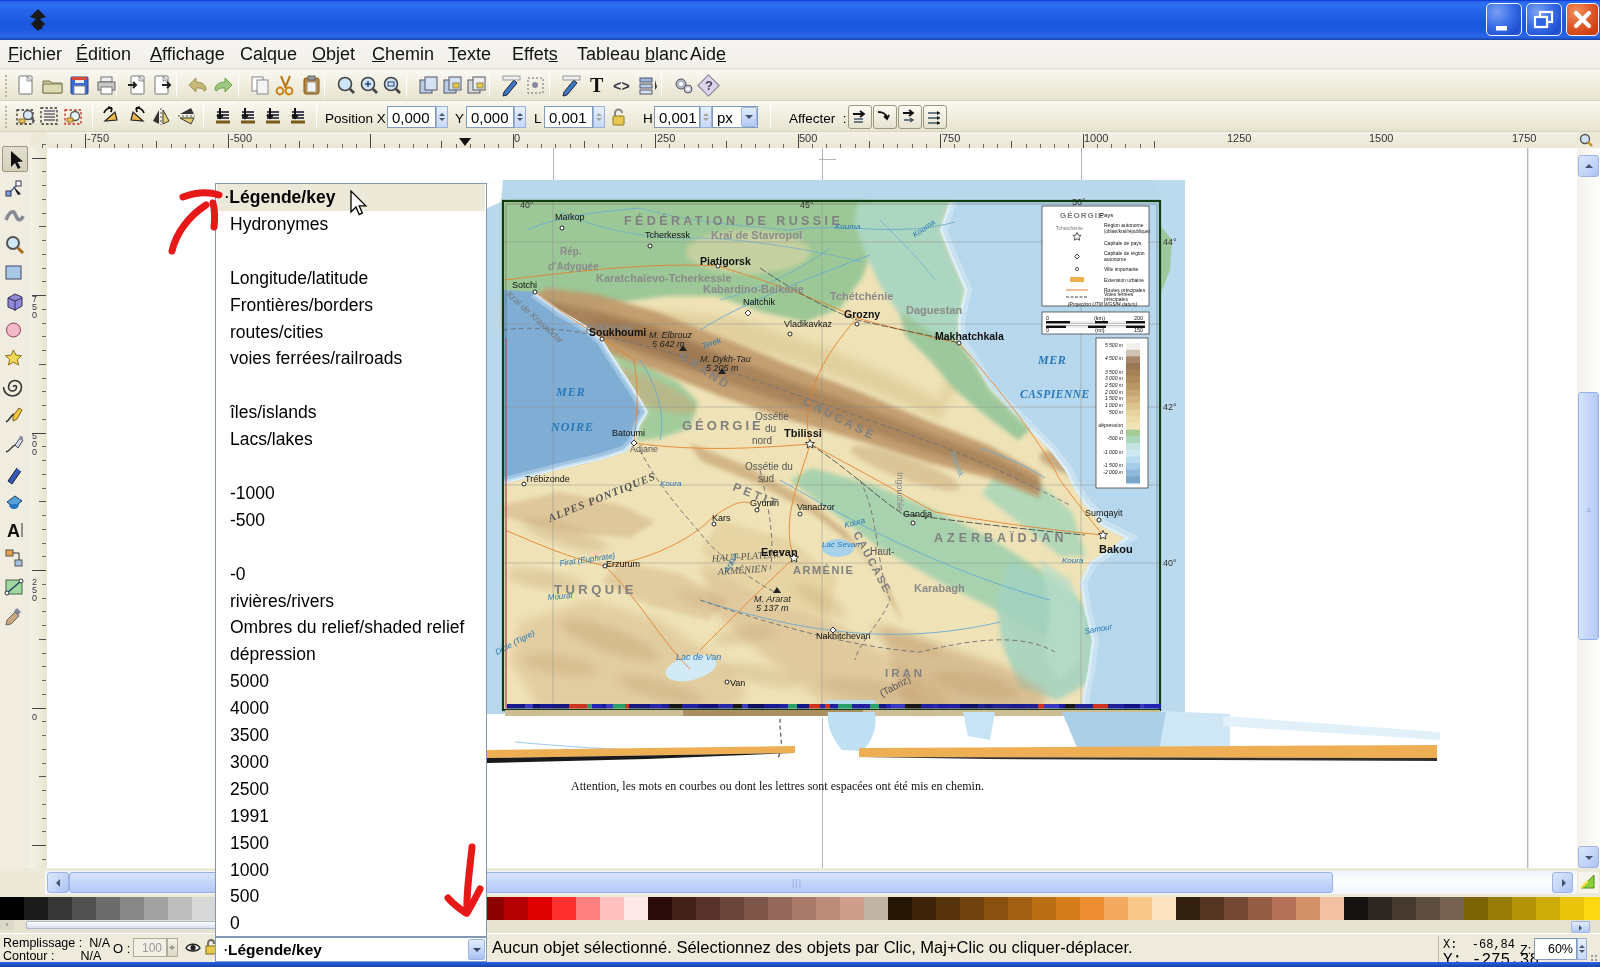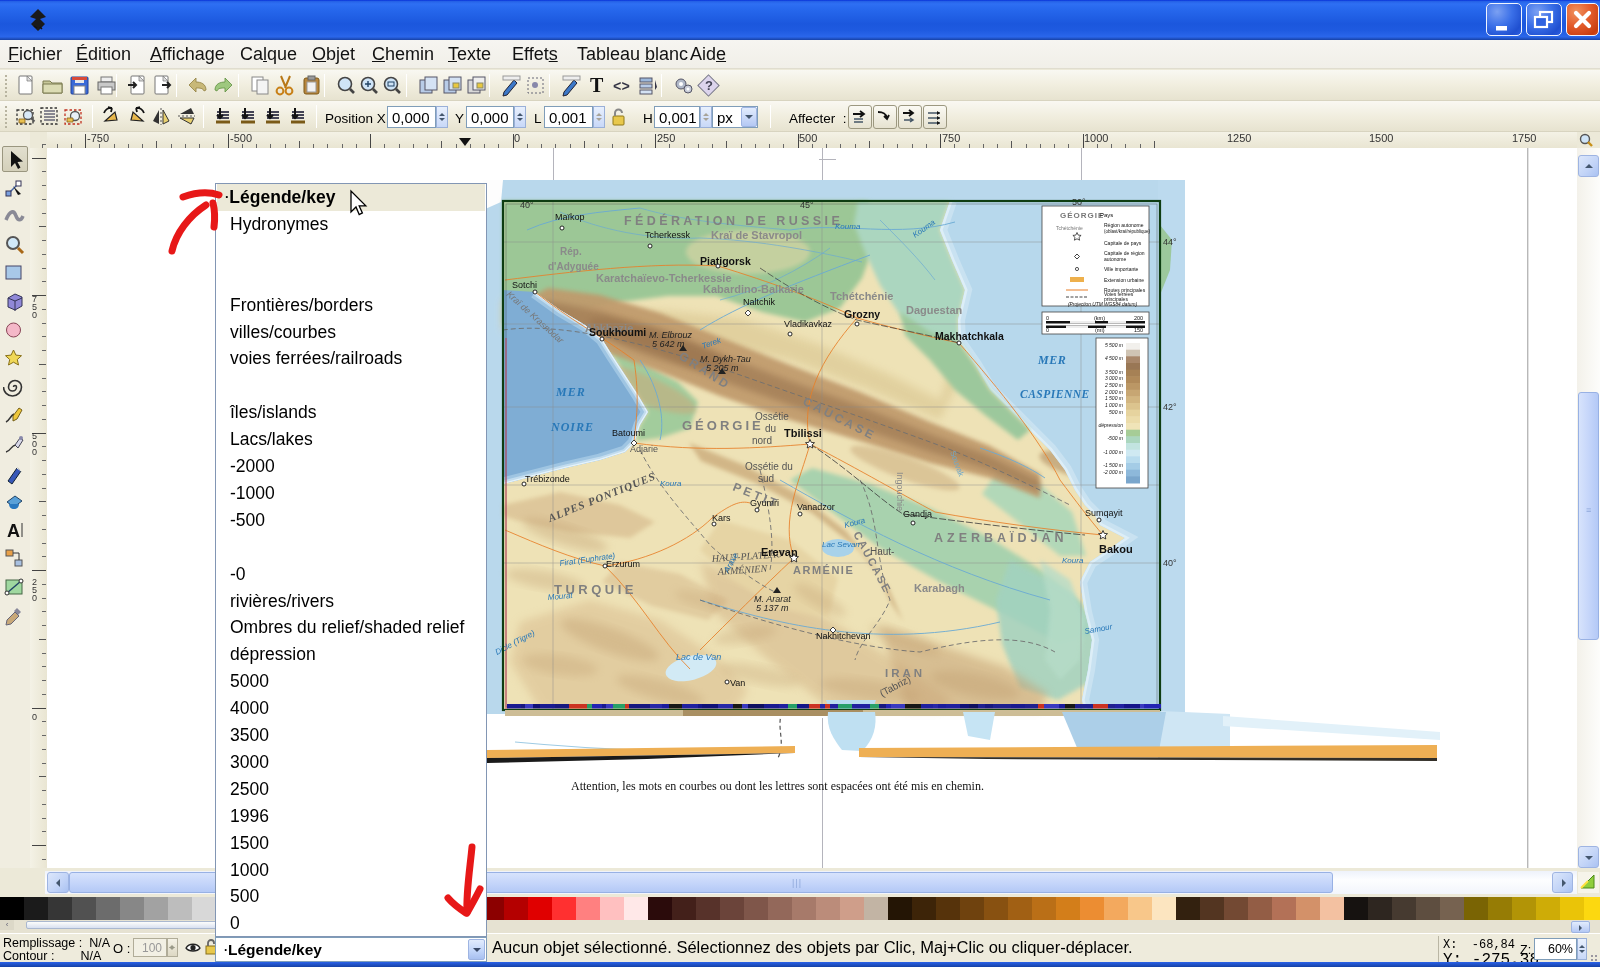--- a/index.html
+++ b/index.html
@@ -935,38 +935,38 @@
       <polygon points="0,10 308,6 308,13 0,18" fill="#eeaf54"></polygon>
       <polygon points="0,18 308,13 160,19 0,23" fill="#1a1a1a"></polygon>
       <polygon points="372,8 950,5 950,18 372,17" fill="#eeaf54"></polygon>
       <polygon points="372,17 950,18 950,21 500,19" fill="#332f28"></polygon>
     </svg>
     <div class="abs" style="left:524px;top:631px;font-family:'Liberation Serif';font-size:12px;color:#111">Attention, les mots en courbes ou dont les lettres sont espacées ont été mis en chemin.</div>
   </div>
 <div class="abs droplist">
     <div class="dli sel" style="top:0.0px"><span style="font-size:13px;vertical-align:2px">·</span>Légende/key</div>
     <div class="dli" style="top:26.9px">Hydronymes</div>
+    <div class="dli" style="top:80.7px">Longitude/latitude</div>
     <div class="dli" style="top:107.6px">Frontières/borders</div>
-    <div class="dli" style="top:134.5px">villes/courbes</div>
+    <div class="dli" style="top:134.5px">routes/cities</div>
     <div class="dli" style="top:161.4px">voies ferrées/railroads</div>
     <div class="dli" style="top:215.2px">îles/islands</div>
     <div class="dli" style="top:242.1px">Lacs/lakes</div>
-    <div class="dli" style="top:269.0px">-2000</div>
     <div class="dli" style="top:295.9px">-1000</div>
     <div class="dli" style="top:322.8px">-500</div>
     <div class="dli" style="top:376.6px">-0</div>
     <div class="dli" style="top:403.5px">rivières/rivers</div>
     <div class="dli" style="top:430.4px">Ombres du relief/shaded relief</div>
     <div class="dli" style="top:457.3px">dépression</div>
     <div class="dli" style="top:484.2px">5000</div>
     <div class="dli" style="top:511.1px">4000</div>
     <div class="dli" style="top:538.0px">3500</div>
     <div class="dli" style="top:564.9px">3000</div>
     <div class="dli" style="top:591.8px">2500</div>
-    <div class="dli" style="top:618.7px">1996</div>
+    <div class="dli" style="top:618.7px">1991</div>
     <div class="dli" style="top:645.6px">1500</div>
     <div class="dli" style="top:672.5px">1000</div>
     <div class="dli" style="top:699.4px">500</div>
     <div class="dli" style="top:726.3px">0</div>
   </div>
 <div class="abs combobox">
     <span style="position:absolute;left:8px;top:3px"><span style="font-size:12px;vertical-align:1px">·</span>Légende/key</span>
     <div class="cbbtn">
       <i style="position:absolute;left:4px;top:8px;border:4px solid transparent;border-top-color:#3a4a68"></i>
     </div>

